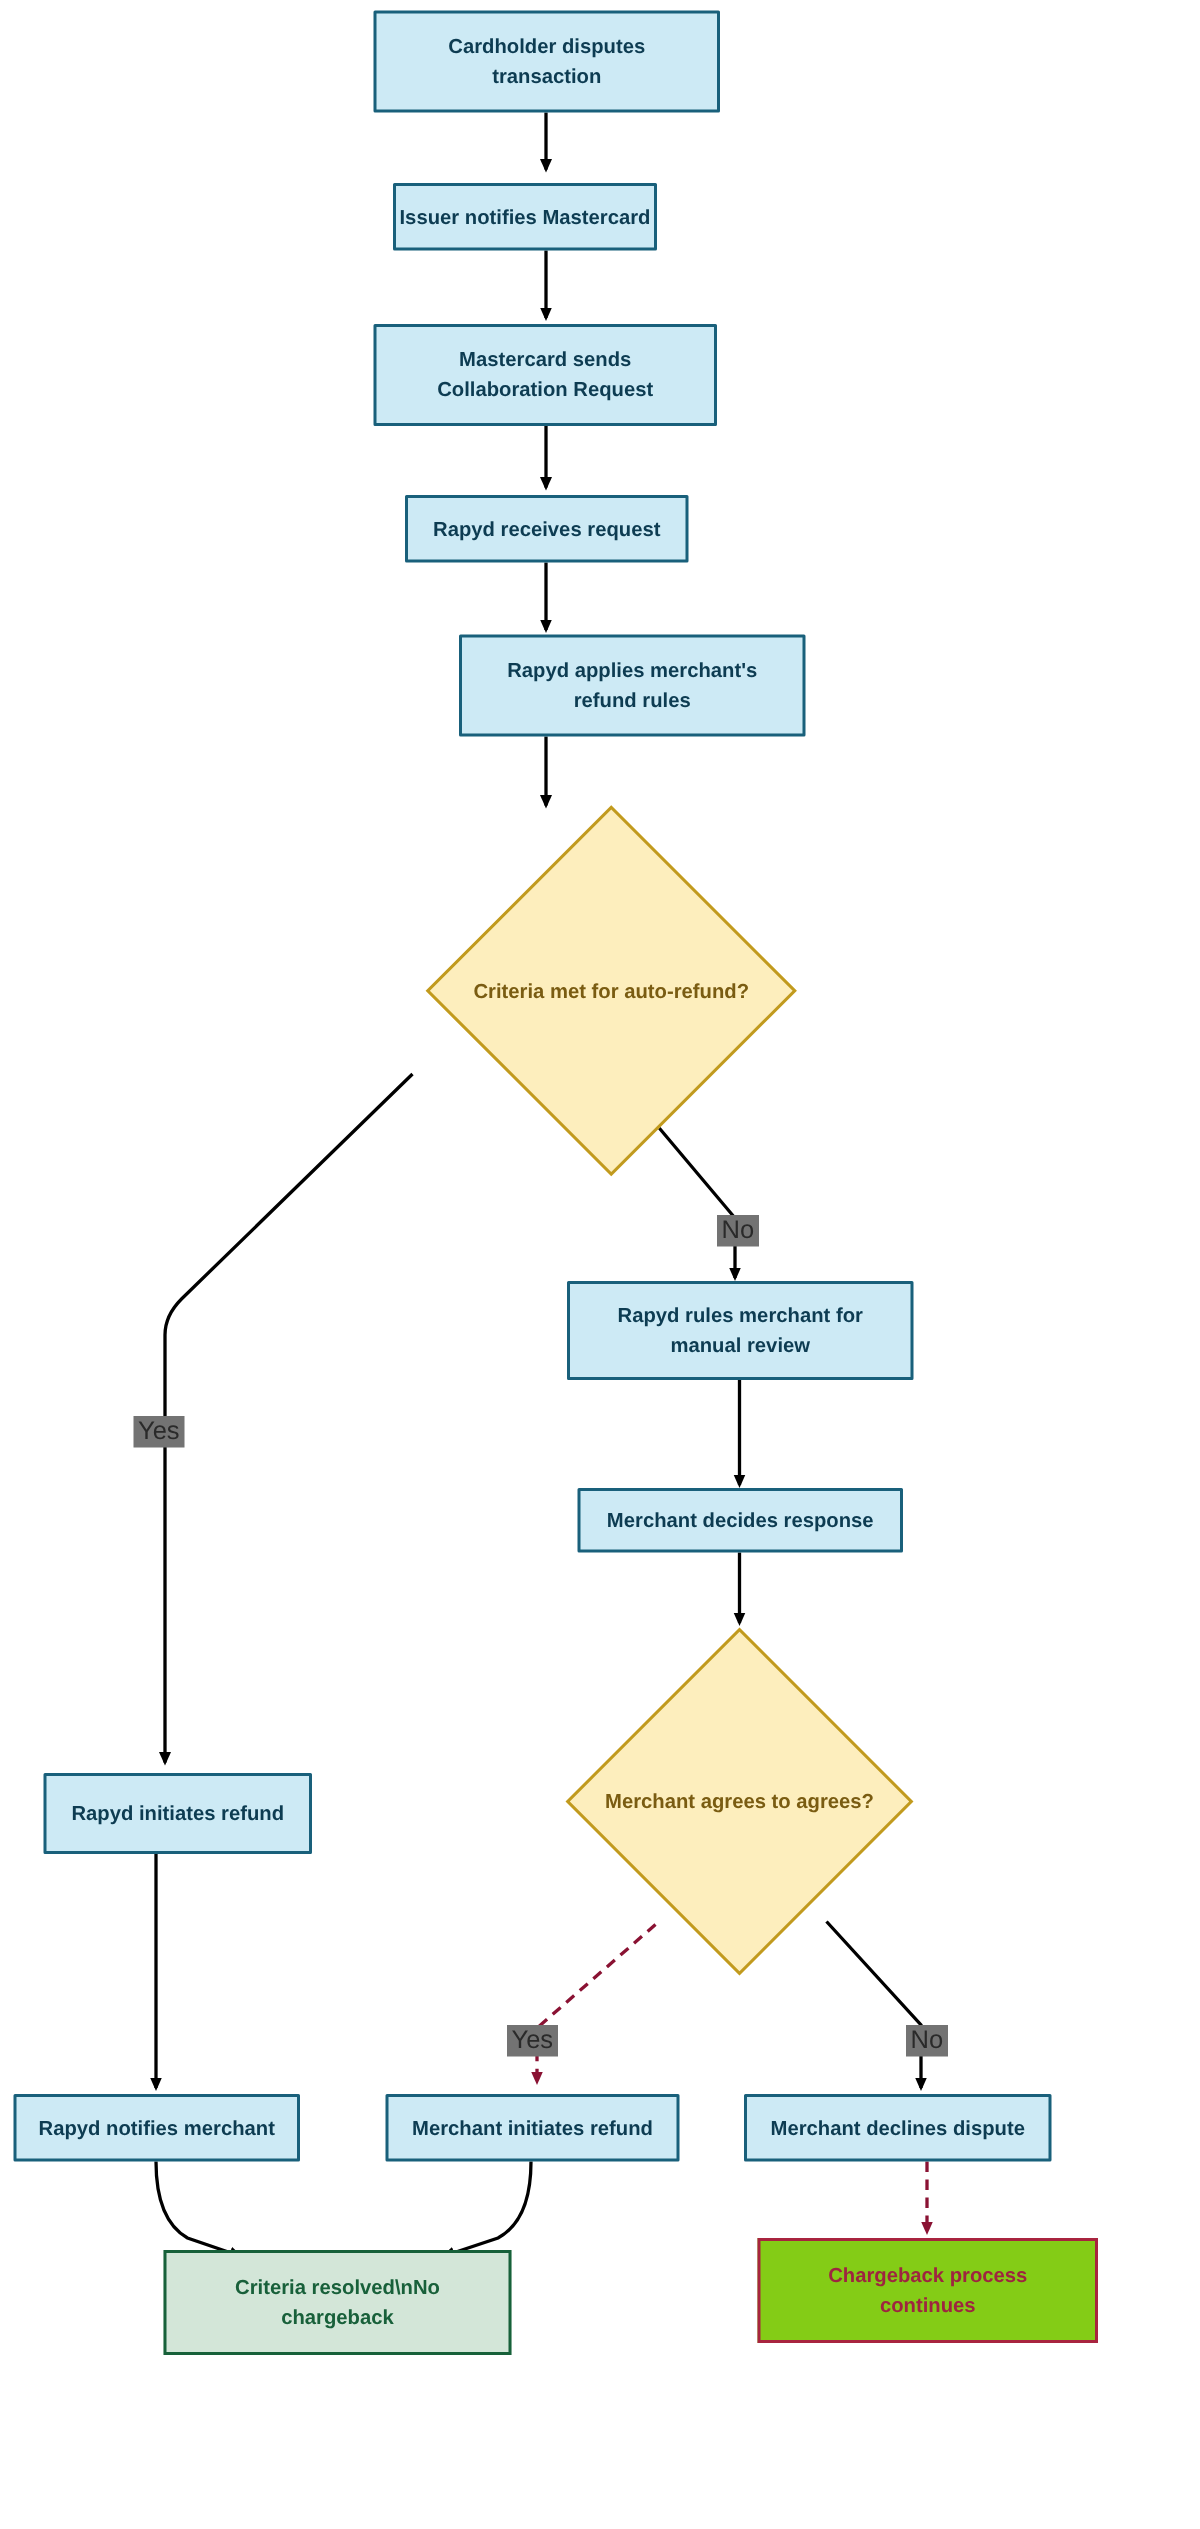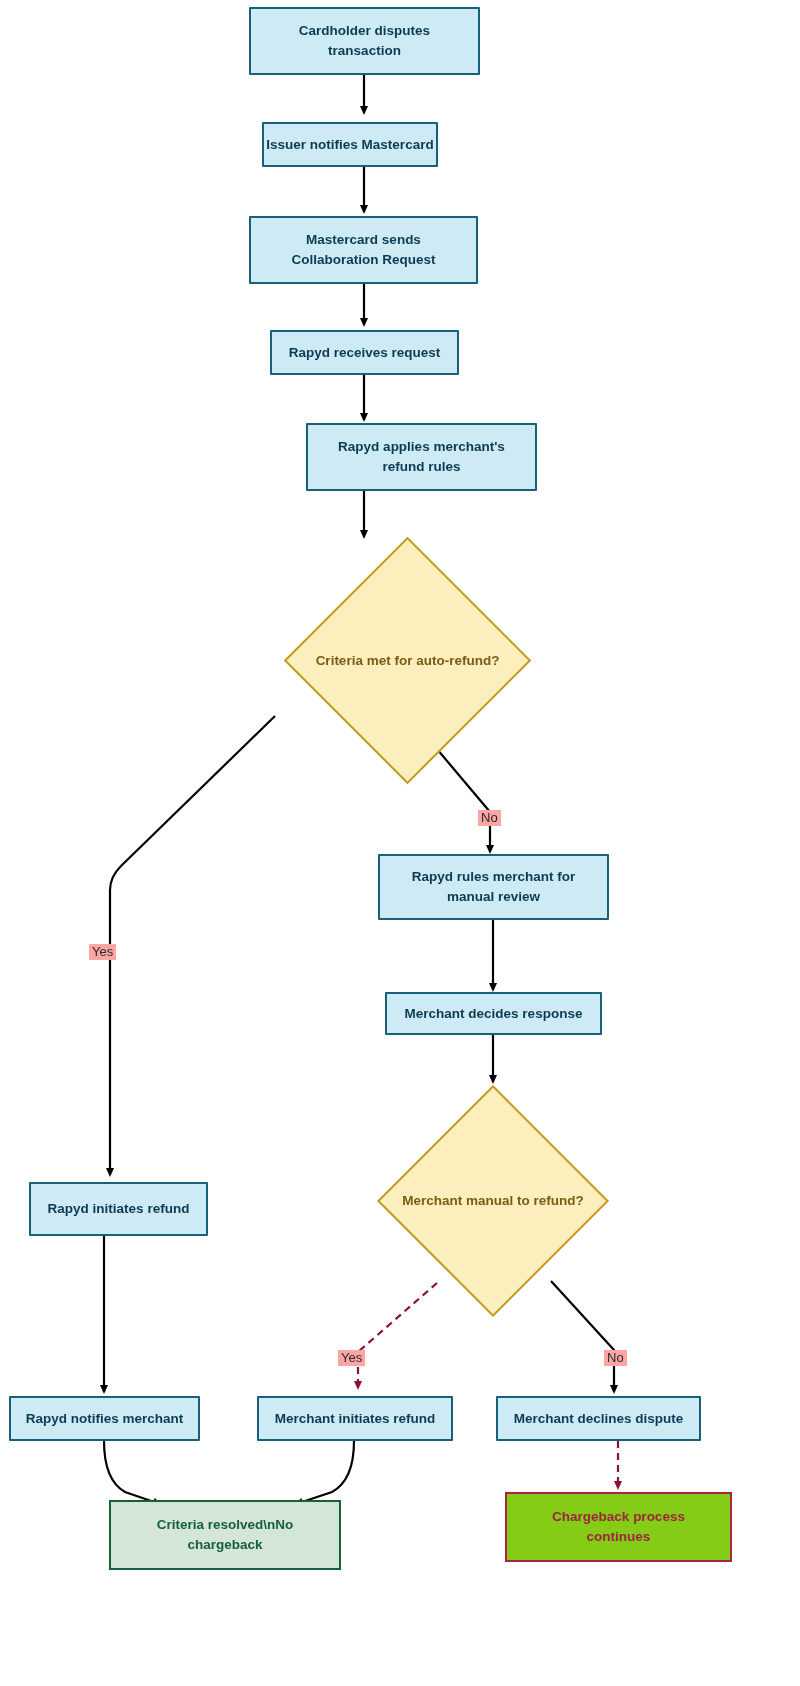--- a/index.html
+++ b/index.html
@@ -75,23 +75,23 @@
   }
   .node-danger {
     background: #84cc16;
     border: 2px solid #a8243f;
     color: #9e2540;
     font-weight: bold;
     font-size: 13.5px;
   }
   .edge-label {
     position: absolute;
-    background: #fca5a5;
+    background: #737373;
     color: #2a2a2a;
-    font-size: 13px;
+    font-size: 17px;
     font-weight: normal;
     padding: 1px 3px;
     line-height: 1.1;
     white-space: nowrap;
     box-sizing: border-box;
   }
   .nl { display: block; }
 </style>
 </head>
 <body>
@@ -192,21 +192,21 @@
 
   <div class="node node-process" style="left:385px; top:992px; width:217px; height:43px;">
     <div>
       <span class="nl">Merchant decides response</span>
     </div>
   </div>
 
   <div class="node node-decision" style="left:411px; top:1119px; width:164px; height:164px;">
     <div class="diamond-shape"></div>
     <div class="diamond-label">
-      <span>Merchant manual to refund?</span>
+      <span>Merchant agrees to agrees?</span>
     </div>
   </div>
 
   <div class="node node-process" style="left:29px; top:1182px; width:179px; height:54px;">
     <div>
       <span class="nl">Rapyd initiates refund</span>
     </div>
   </div>
 
   <div class="edge-label" style="left:338px; top:1350px;">

